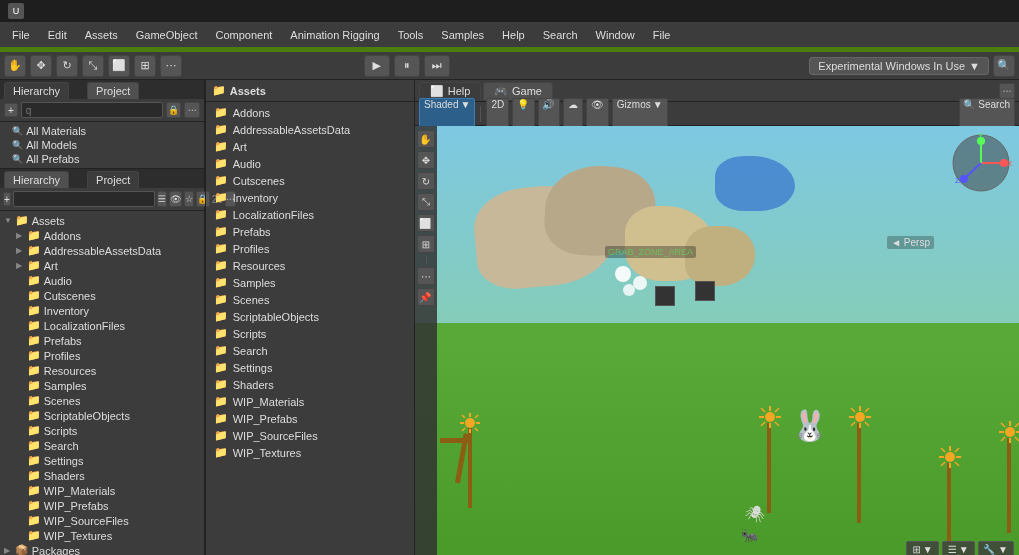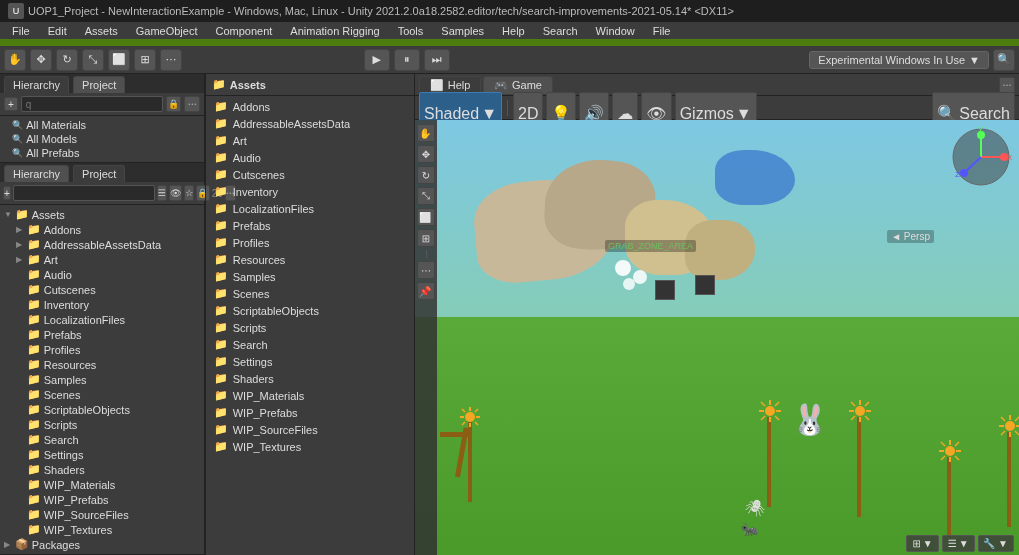--- a/index.html
+++ b/index.html
@@ -13,27 +13,27 @@
       align-items: center;
       padding: 0 8px;
       font-size: 11px;
       color: #bbb;
       gap: 4px;
     }
     .title-bar .icon { width: 16px; height: 16px; background: #555; border-radius: 2px; display: flex; align-items: center; justify-content: center; font-size: 9px; color: #fff; }
 
     
     .menu-bar {
-      height: 24px;
+      height: 30px;
       background: #3c3c3c;
       display: flex;
       align-items: center;
       padding: 0 4px;
       gap: 2px;
-      border-bottom: 7px solid #4d7c0f;
+      border-bottom: 5px solid #4d7c0f;
     }
     .menu-item {
       padding: 2px 8px;
       cursor: pointer;
       border-radius: 2px;
       font-size: 11px;
       color: #ddd;
     }
 
     
@@ -105,21 +105,21 @@
 
     .hierarchy-panel {
       height: 220px;
       border-bottom: 1px solid #222;
     }
     .hierarchy-tabs {
       display: flex;
       background: #2d2d2d;
       align-items: flex-start;
       padding: 2px 4px 0;
-      gap: 4px;
+      gap: 18px;
     }
     .h-search-bar {
       display: flex;
       align-items: center;
       padding: 3px 4px;
       background: #3c3c3c;
       border-bottom: 1px solid #222;
       gap: 3px;
     }
     .h-search-input {
@@ -256,24 +256,24 @@
       padding: 0 4px;
       gap: 3px;
       border-bottom: 1px solid #222;
     }
     .s-btn {
       height: 32px;
       min-width: 20px;
       background: #555;
       border: 1px solid #444;
       border-radius: 2px;
-      display: flex; align-items: flex-end; justify-content: center;
+      display: flex; align-items: flex-start; justify-content: center;
       cursor: pointer;
       padding: 0 4px;
-      font-size: 16px;
+      font-size: 10px;
       color: #ddd;
       gap: 2px;
     }
     .s-btn.active { background: #2c5f8a; border-color: #3a7ab5; }
     .s-divider { width: 1px; height: 16px; background: #555; margin: 0 2px; }
     .scene-view {
       flex: 1;
       position: relative;
       overflow: hidden;
       background: #87ceaa;
@@ -320,21 +320,20 @@
       padding: 0 4px;
       color: #ddd;
       font-size: 10px;
     }
   </style>
 </head>
 <body>
 
 <div class="title-bar">
   <span class="icon">U</span>
-  <span>UOP1_Project - NewInteractionExample - Windows, Mac, Linux - Unity 2021.2.0a18.2582.editor/tech/search-improvements-2021-05.14* &lt;DX11&gt;</span>
 </div>
 
 <div class="menu-bar">
   <span class="menu-item">File</span>
   <span class="menu-item">Edit</span>
   <span class="menu-item">Assets</span>
   <span class="menu-item">GameObject</span>
   <span class="menu-item">Component</span>
   <span class="menu-item">Animation Rigging</span>
   <span class="menu-item">Tools</span>

